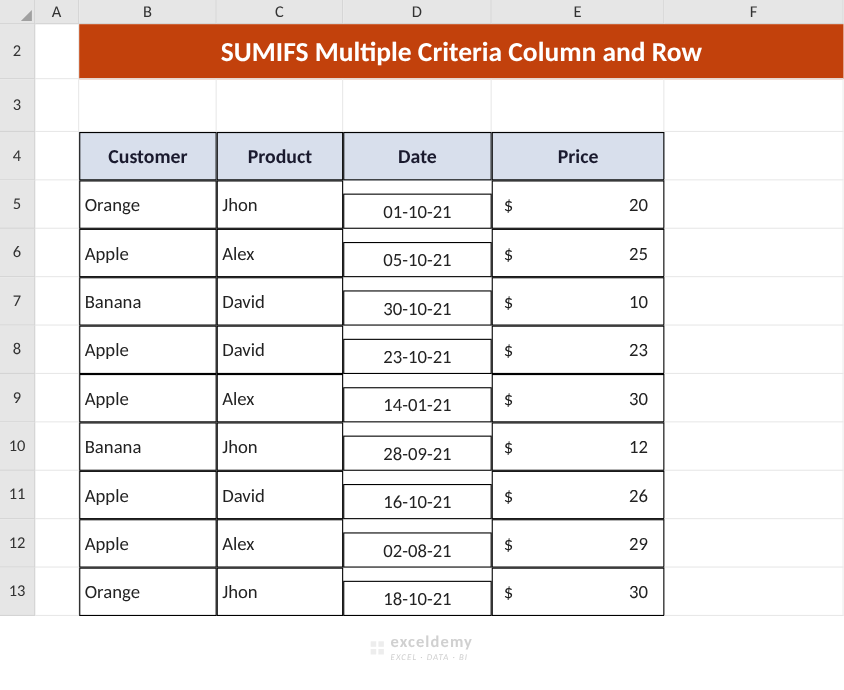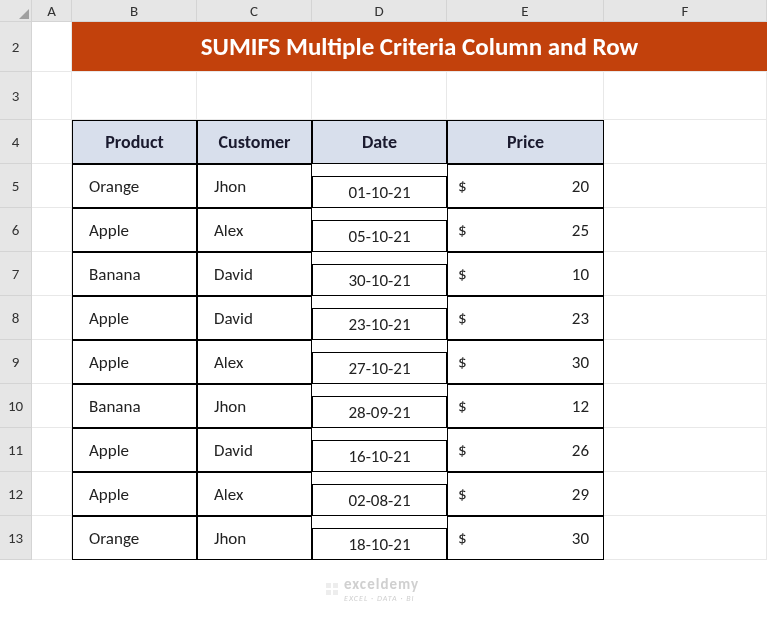--- a/index.html
+++ b/index.html
@@ -74,32 +74,32 @@
   .data-header {
     background: #d8dfec;
     font-weight: bold;
     font-size: 18px;
     color: #1a1a2e;
     justify-content: center;
     border: 1px solid #000 !important;
   }
   .data-cell {
     font-size: 17px;
-    padding: 0 16px;
+    padding: 0 4px;
     border: 1px solid #000 !important;
     color: #222;
   }
   .data-cell.center { justify-content: center; margin-top: 12px; }
   .price-cell {
     justify-content: space-between;
     padding: 0 14px 0 10px;
   }
   .watermark {
     position: absolute;
-    left: 324px;
+    left: 335px;
     top: 575px;
     color: #d0d0d0;
     font-size: 13px;
     font-style: italic;
     pointer-events: none;
     display: flex;
     align-items: center;
     gap: 4px;
   }
   .watermark svg { opacity: 0.35; }
@@ -127,22 +127,22 @@
   <div class="row-header">3</div>
   <div class="cell"></div>
   <div class="cell"></div>
   <div class="cell"></div>
   <div class="cell"></div>
   <div class="cell"></div>
   <div class="cell"></div>
 
   <div class="row-header">4</div>
   <div class="cell"></div>
+  <div class="cell data-header">Customer</div>
   <div class="cell data-header">Product</div>
-  <div class="cell data-header">Customer</div>
   <div class="cell data-header">Date</div>
   <div class="cell data-header">Price</div>
   <div class="cell"></div>
 
   <div class="row-header">5</div>
   <div class="cell"></div>
   <div class="cell data-cell">Orange</div>
   <div class="cell data-cell">Jhon</div>
   <div class="cell data-cell center">01-10-21</div>
   <div class="cell data-cell price-cell">
@@ -181,21 +181,21 @@
   <div class="cell data-cell price-cell">
       <span>$</span>
       <span>23</span>
     </div>
   <div class="cell"></div>
 
   <div class="row-header">9</div>
   <div class="cell"></div>
   <div class="cell data-cell">Apple</div>
   <div class="cell data-cell">Alex</div>
-  <div class="cell data-cell center">27-10-21</div>
+  <div class="cell data-cell center">14-01-21</div>
   <div class="cell data-cell price-cell">
       <span>$</span>
       <span>30</span>
     </div>
   <div class="cell"></div>
 
   <div class="row-header">10</div>
   <div class="cell"></div>
   <div class="cell data-cell">Banana</div>
   <div class="cell data-cell">Jhon</div>

